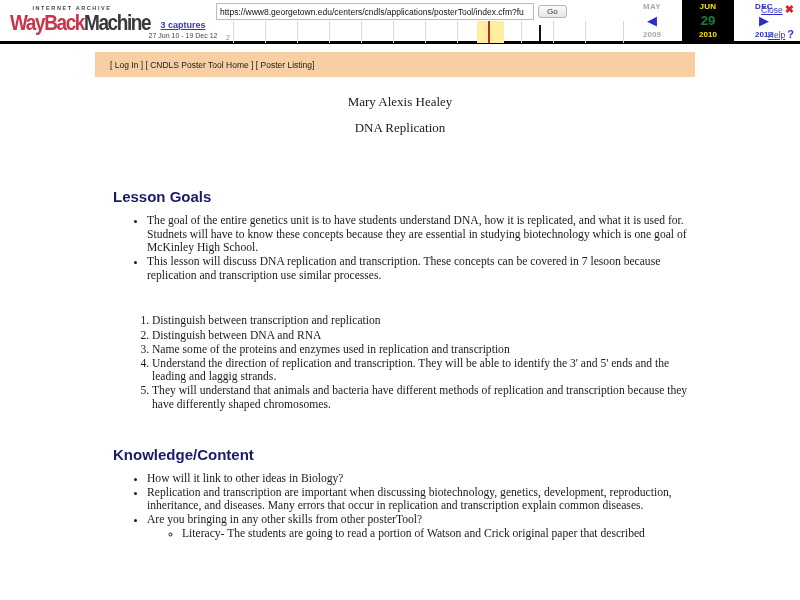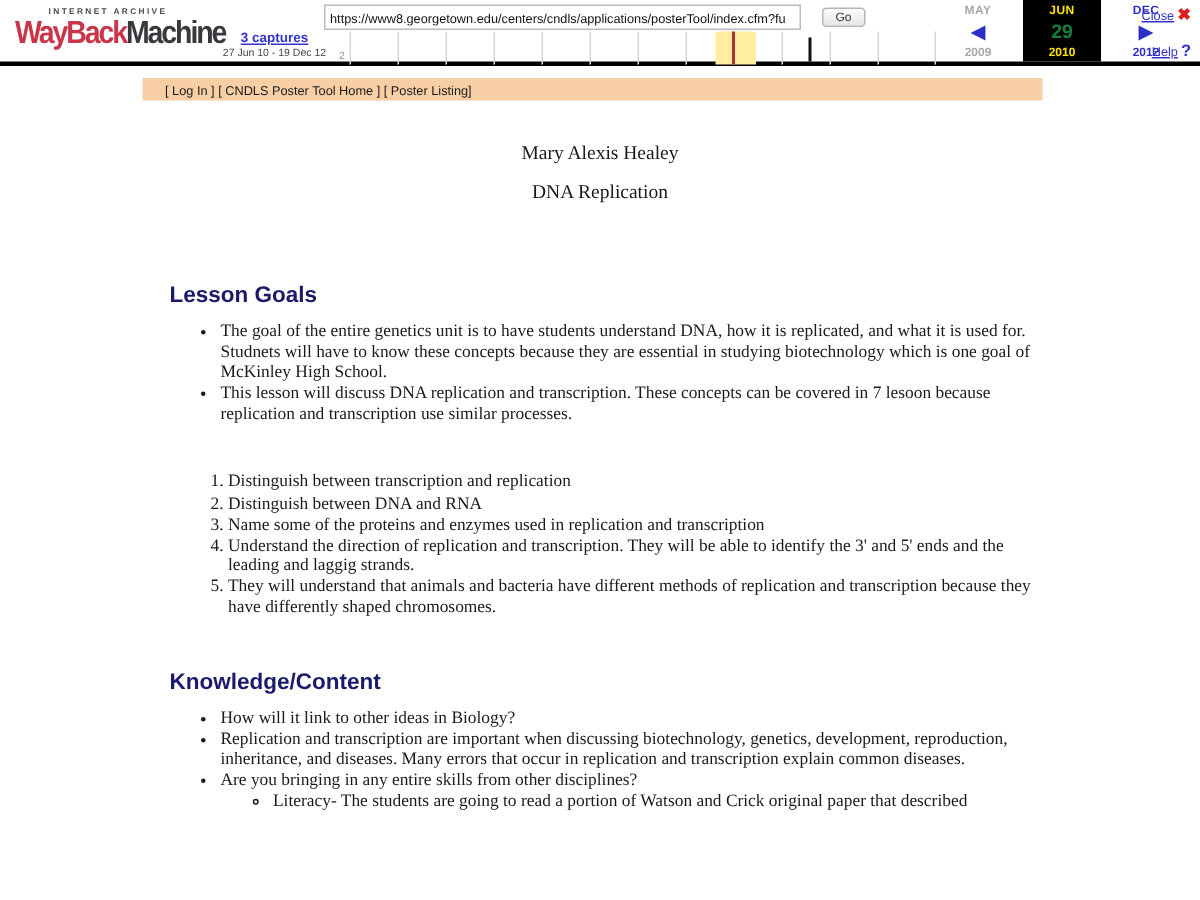--- a/index.html
+++ b/index.html
@@ -77,21 +77,21 @@
     display: block;
     line-height: 9px;
   }
 
   #url-bar-row {
     position: absolute;
     left: 216px;
     top: 3px;
     display: flex;
     align-items: center;
-    gap: 14px;
+    gap: 4px;
   }
   #url-input {
     width: 310px;
     height: 13px;
     font-family: "Liberation Sans", sans-serif;
     font-size: 8.5px;
     color: #111111;
     border: 1px solid #bbbbbb;
     background: #ffffff;
     padding: 1px 3px;
@@ -241,21 +241,21 @@
     font-size: 11px;
     padding-left: 2px;
   }
 
   
   #site-nav {
     position: absolute;
     left: 95px;
     top: 52px;
     width: 600px;
-    height: 15px;
+    height: 25px;
     background: #f8cfa4;
     display: flex;
     align-items: center;
     text-align: center;
   }
   #site-nav-links {
     font-family: "Liberation Sans", sans-serif;
     font-size: 8.5px;
     color: #1a1a1a;
     padding-left: 15px;
@@ -420,21 +420,21 @@
     </div>
   </div>
 
   <div class="section" id="knowledge-section">
     <div class="section-heading">Knowledge/Content</div>
     <div class="section-body">
       <ul class="bullets">
         <li>How will it link to other ideas in Biology?</li>
         <li>Replication and transcription are important when discussing biotechnology, genetics, development, reproduction, inheritance, and diseases. Many errors that occur in replication and transcription explain common diseases.</li>
         <li>
-          <span>Are you bringing in any entire skills from other disciplines?</span>
+          <span>Are you bringing in any other skills from other posterTool?</span>
           <ul class="sub-bullets">
             <li>Literacy- The students are going to read a portion of Watson and Crick original paper that described</li>
           </ul>
         </li>
       </ul>
     </div>
   </div>
 
 </div>
 

